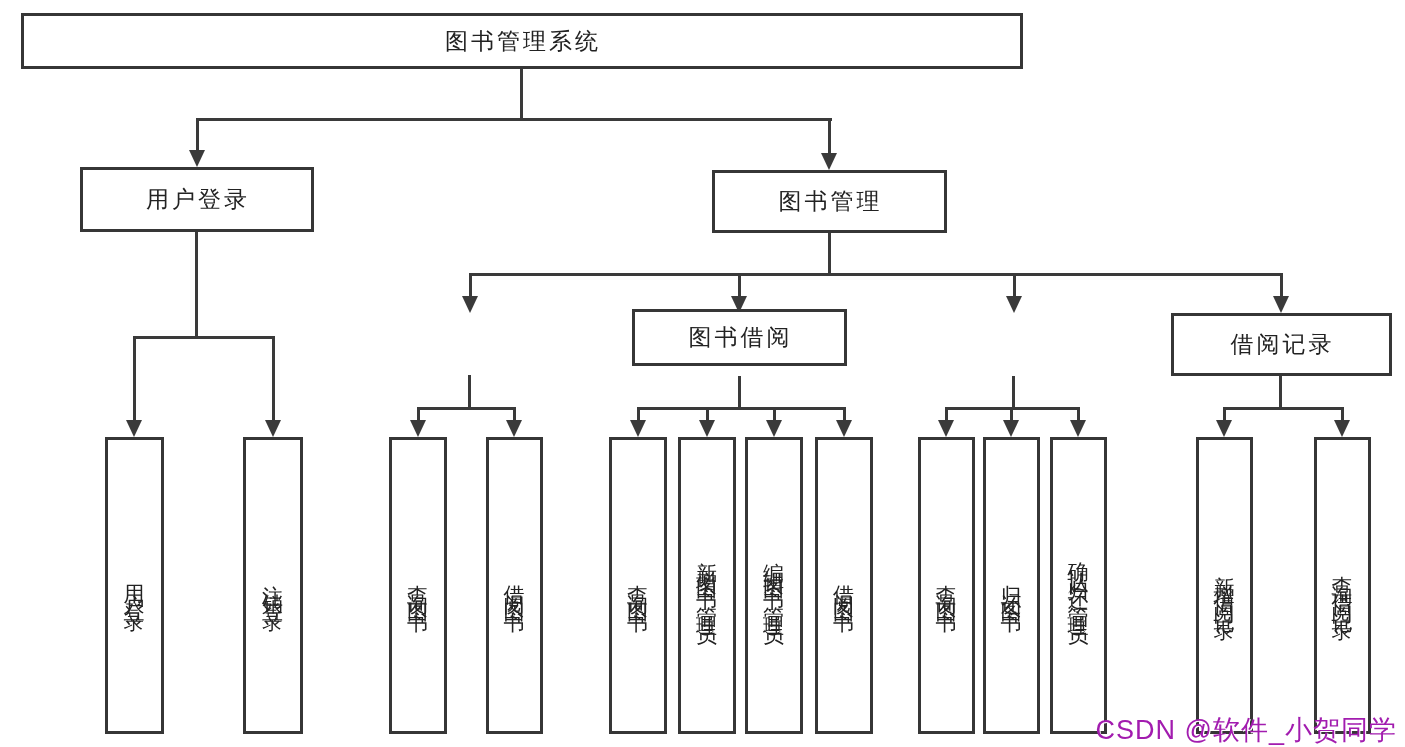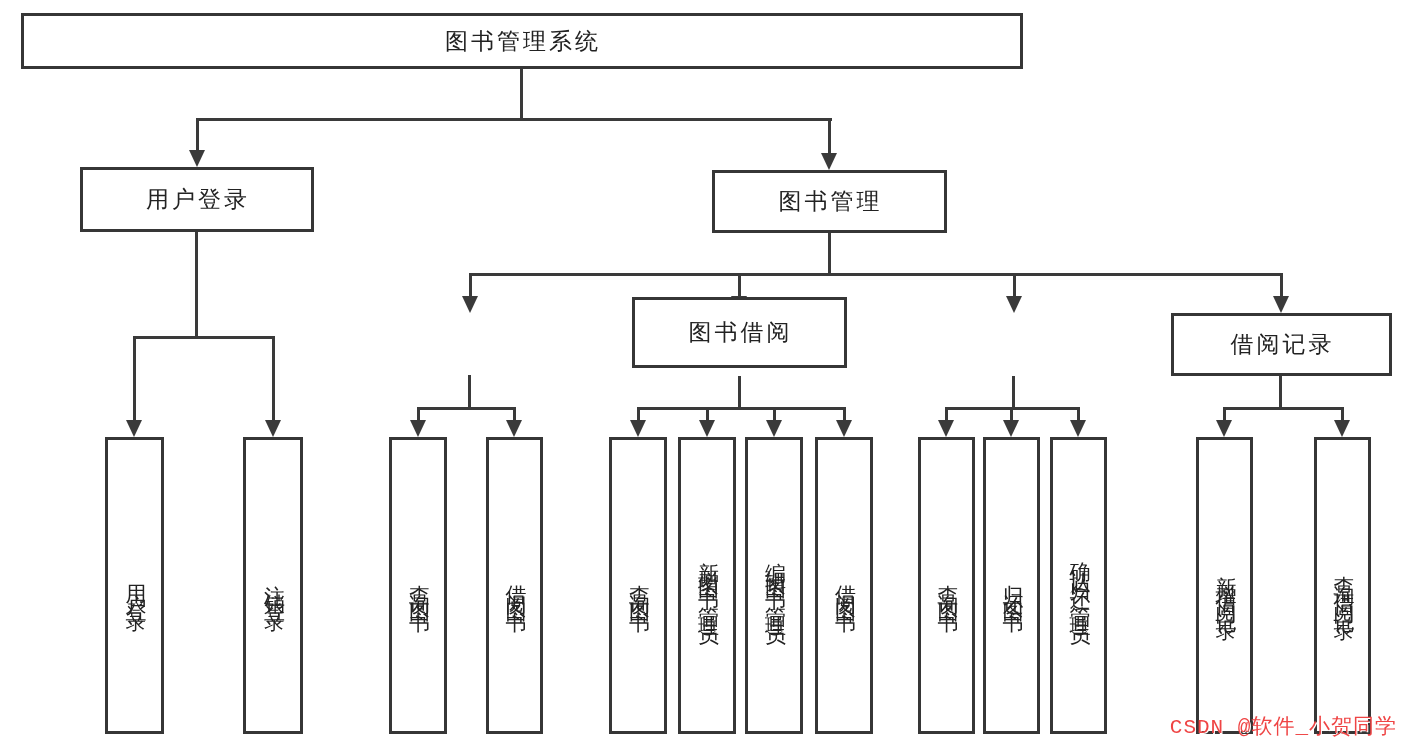--- a/index.html
+++ b/index.html
@@ -1,20 +1,20 @@
 <!DOCTYPE html>
 <html><head>
 <meta charset="utf-8">
 <style>
   html,body{margin:0;padding:0;background:#ffffff;}
   .stage{
     position:relative;
     width:1405px;height:747px;
     background:#ffffff;
-    font-family:Liberation Mono, monospace;
+    font-family:Liberation Sans, sans-serif;
     overflow:hidden;
   }
   
   .box{
     position:absolute;
     box-sizing:border-box;
     border:3px solid #363636;
     background:#ffffff;
     display:flex;
     align-items:center;
@@ -49,22 +49,22 @@
   
   .ah{
     position:absolute;width:0;height:0;
     border-left:8px solid transparent;
     border-right:8px solid transparent;
     border-top:17px solid #3a3a3a;
   }
   .watermark{
     position:absolute;
     right:8px;top:712px;
-    font-size:21px;
-    color:#ef4444;
+    font-size:27px;
+    color:#a21caf;
     letter-spacing:1px;
     text-shadow:1px 1px 0 #ffffff;
     white-space:nowrap;
   }
 </style>
 </head>
 <body>
 
 <div class="stage">
 
@@ -97,21 +97,21 @@
   <div class="hl" style="left:469px;top:273px;width:814px;"></div>
   <div class="vl" style="left:469px;top:273px;height:24px;"></div>
   <div class="ah" style="left:462px;top:296px;"></div>
   <div class="vl" style="left:738px;top:273px;height:24px;"></div>
   <div class="ah" style="left:731px;top:296px;"></div>
   <div class="vl" style="left:1013px;top:273px;height:24px;"></div>
   <div class="ah" style="left:1006px;top:296px;"></div>
   <div class="vl" style="left:1280px;top:273px;height:24px;"></div>
   <div class="ah" style="left:1273px;top:296px;"></div>
 
-  <div class="box" style="left:632px;top:297px;width:215px;height:71px;">
+  <div class="box" style="left:632px;top:309px;width:215px;height:57px;">
     <span class="lbl">图书借阅</span>
   </div>
   <div class="box" style="left:1171px;top:313px;width:221px;height:63px;">
     <span class="lbl">借阅记录</span>
   </div>
 
   <div class="vl" style="left:468px;top:375px;height:32px;"></div>
   <div class="hl" style="left:417px;top:407px;width:99px;"></div>
   <div class="vl" style="left:417px;top:407px;height:14px;"></div>
   <div class="ah" style="left:410px;top:420px;"></div>

